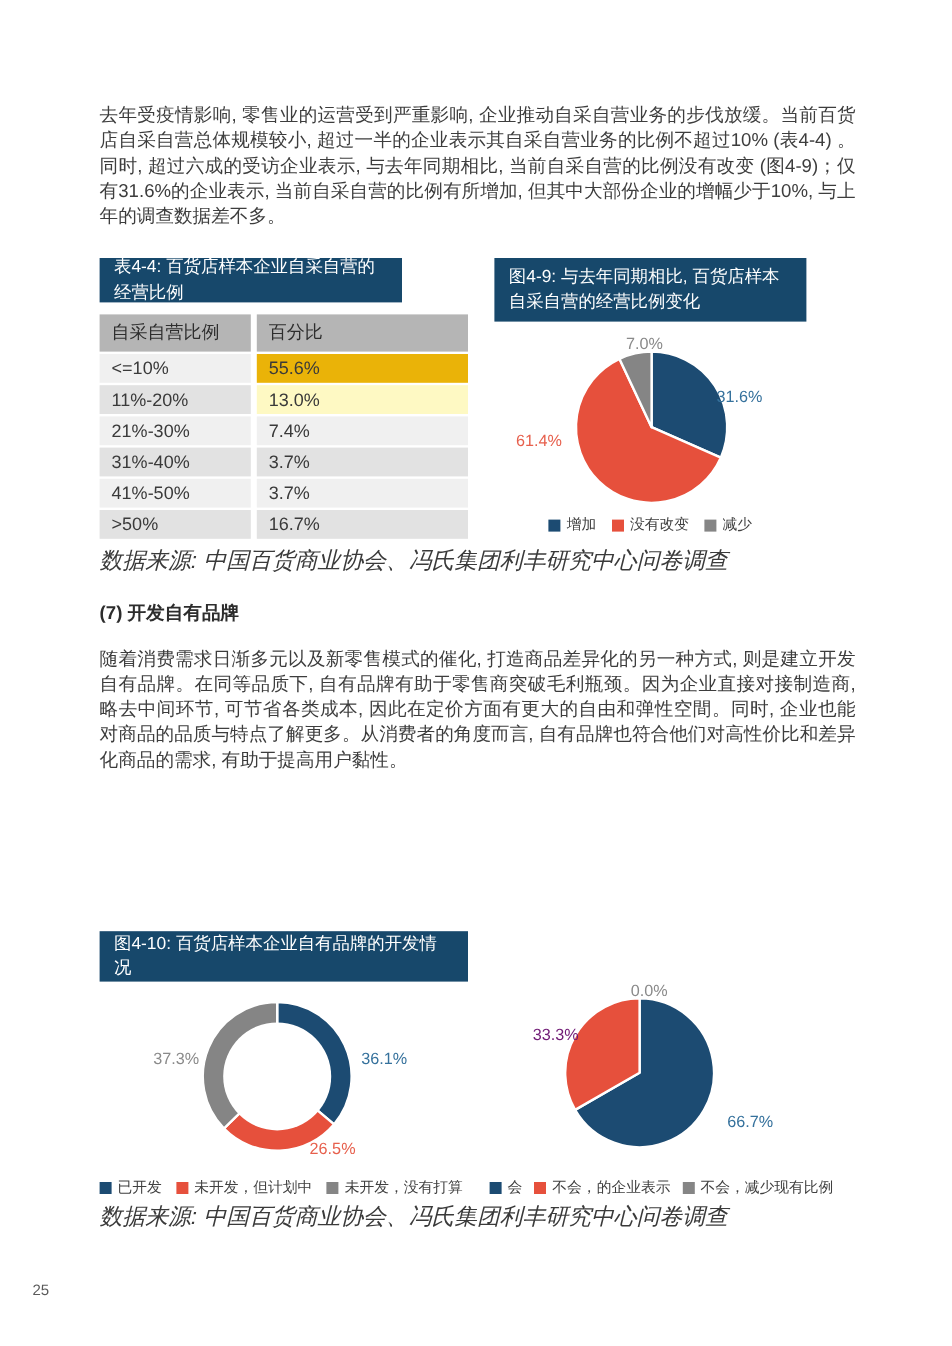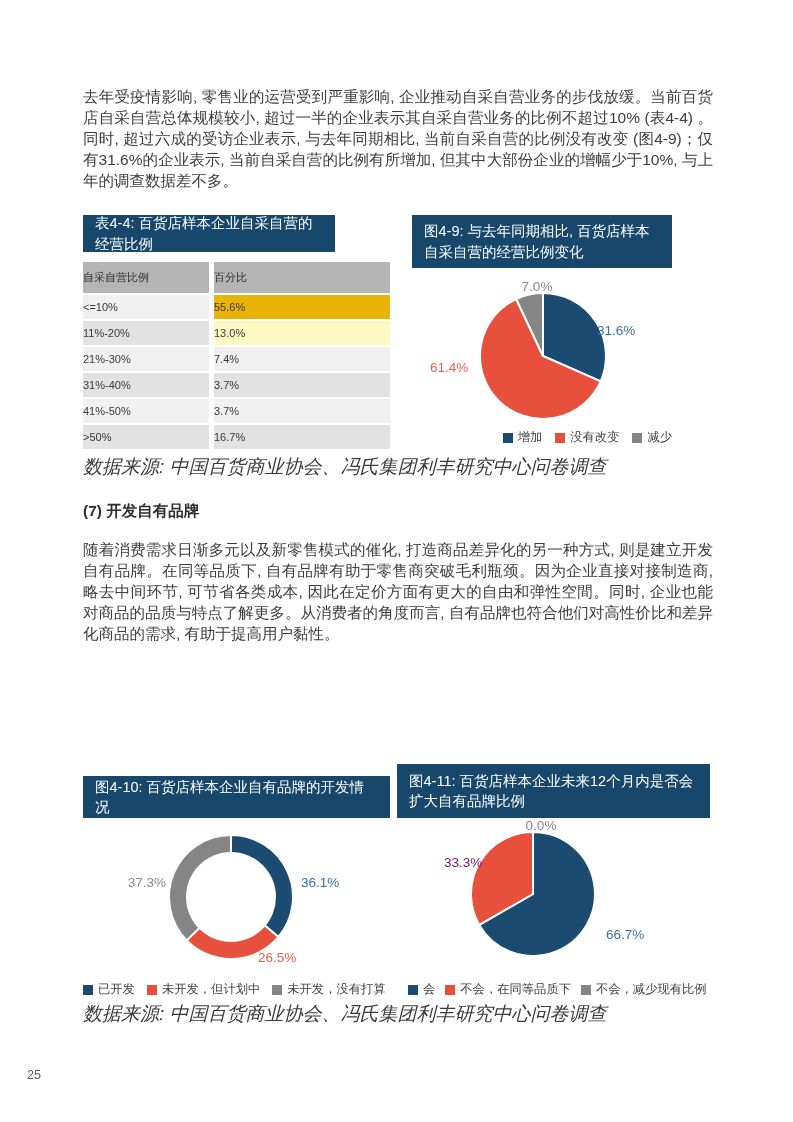--- a/index.html
+++ b/index.html
@@ -10,21 +10,21 @@
   .body-text{position:absolute;left:83px;width:630px;font-size:15.5px;line-height:21px;
     color:#3d3d3d;margin:0;text-align:justify;}
   .tbar{position:absolute;box-sizing:border-box;color:#ffffff;font-size:14.5px;line-height:1.4;
     padding:6px 12px;display:flex;align-items:center;}
   .tbar span{display:block;}
   .src{position:absolute;left:83px;font-size:19px;font-style:italic;color:#3a3a3a;margin:0;}
   .h2{position:absolute;left:83px;font-size:15.5px;font-weight:bold;color:#2d2d2d;margin:0;}
   
   .dtable{position:absolute;left:83px;top:262px;width:307px;}
   .dtable .trow{display:grid;grid-template-columns:126px 1fr;column-gap:5px;margin-bottom:2px;}
-  .dtable .cell{font-size:11px;color:#3a3a3a;display:flex;align-items:center;}
+  .dtable .cell{padding-left:10px;font-size:15px;color:#3a3a3a;display:flex;align-items:center;}
   .dtable .hdr .cell{height:31px;color:#2e2e2e;}
   .dtable .drow .cell{height:24px;}
   
   .pie-box{position:absolute;}
   .pct{position:absolute;font-size:13.5px;line-height:1;white-space:nowrap;}
   .legend{position:absolute;display:flex;align-items:center;font-size:12.3px;color:#404040;white-space:nowrap;}
   .legend .li{display:flex;align-items:center;}
   .legend .sw{width:10px;height:10px;display:inline-block;margin-right:5px;flex:0 0 auto;}
   .pgnum{position:absolute;left:27px;top:1068px;font-size:12.5px;color:#5a5a5a;}
 </style>
@@ -75,21 +75,21 @@
     </div>
 
   <div class="pie-box" style="left:412px;top:268px;"><svg width="260" height="160" viewBox="0 0 260 160">
         <path d="M 131 88 L 131.00 25.00 A 63 63 0 0 1 188.66 113.38 Z" fill="#1c4b72" stroke="#ffffff" stroke-width="2" stroke-linejoin="round"></path>
         <path d="M 131 88 L 188.66 113.38 A 63 63 0 1 1 104.18 31.00 Z" fill="#e6503c" stroke="#ffffff" stroke-width="2" stroke-linejoin="round"></path>
         <path d="M 131 88 L 104.18 31.00 A 63 63 0 0 1 131.00 25.00 Z" fill="#858585" stroke="#ffffff" stroke-width="2" stroke-linejoin="round"></path>
       </svg></div>
   <div class="pct" style="left: 507px; top: 280px; width: 60px; text-align: center; color: rgb(138, 138, 138);">7.0%</div>
   <div class="pct" style="left: 597px; top: 324px; color: rgb(53, 113, 156);">31.6%</div>
   <div class="pct" style="left: 430px; top: 361px; color: rgb(231, 96, 77);">61.4%</div>
-  <div class="legend" style="left:412px;top:429px;width:260px;justify-content:flex-end;gap:13px;">
+  <div class="legend" style="left:412px;top:429px;width:260px;justify-content:center;gap:13px;">
       <span class="li">
         <span class="sw" style="background-color: rgb(28, 75, 114);"></span>
         <span>增加</span>
       </span>
       <span class="li">
         <span class="sw" style="background-color: rgb(230, 80, 60);"></span>
         <span>没有改变</span>
       </span>
       <span class="li">
         <span class="sw" style="background-color: rgb(133, 133, 133);"></span>
@@ -100,23 +100,20 @@
   <p class="src" style="top:454px;">数据来源: 中国百货商业协会、冯氏集团利丰研究中心问卷调查</p>
 
   <p class="h2" style="top:501px;">(7) 开发自有品牌</p>
 
   <p class="body-text" style="top:539px;">随着消费需求日渐多元以及新零售模式的催化, 打造商品差异化的另一种方式, 则是建立开发自有品牌。在同等品质下, 自有品牌有助于零售商突破毛利瓶颈。因为企业直接对接制造商, 略去中间环节, 可节省各类成本, 因此在定价方面有更大的自由和弹性空間。同时, 企业也能对商品的品质与特点了解更多。从消费者的角度而言, 自有品牌也符合他们对高性价比和差异化商品的需求, 有助于提高用户黏性。</p>
 
   <div class="tbar" style="left: 83px; top: 776px; width: 307px; height: 42px; background-color: rgb(23, 72, 107);">
     <span>图4-10: 百货店样本企业自有品牌的开发情况</span>
   </div>
 
-  <div class="tbar" style="left: 397px; top: 764px; width: 313px; height: 54px; background-color: rgb(23, 72, 107);">
-    <span>图4-11: 百货店样本企业未来12个月内是否会扩大自有品牌比例</span>
-  </div>
 
   <div class="pie-box" style="left:83px;top:826px;"><svg width="307" height="145" viewBox="0 0 307 145">
         <path d="M 148 71 L 148.00 9.00 A 62 62 0 0 1 195.43 110.93 Z" fill="#1c4b72" stroke="#ffffff" stroke-width="2" stroke-linejoin="round"></path>
         <path d="M 148 71 L 195.43 110.93 A 62 62 0 0 1 103.71 114.39 Z" fill="#e6503c" stroke="#ffffff" stroke-width="2" stroke-linejoin="round"></path>
         <path d="M 148 71 L 103.71 114.39 A 62 62 0 0 1 148.00 9.00 Z" fill="#858585" stroke="#ffffff" stroke-width="2" stroke-linejoin="round"></path>
         <circle cx="148" cy="71" r="45" fill="#ffffff"></circle>
       </svg></div>
   <div class="pct" style="left: 118px; top: 876px; width: 48px; text-align: right; color: rgb(138, 138, 138);">37.3%</div>
   <div class="pct" style="left: 301px; top: 876px; color: rgb(53, 113, 156);">36.1%</div>
   <div class="pct" style="left: 258px; top: 951px; color: rgb(231, 96, 77);">26.5%</div>
@@ -143,21 +140,21 @@
         <span>未开发，没有打算</span>
       </span>
     </div>
   <div class="legend" style="left:408px;top:981px;gap:10px;">
       <span class="li">
         <span class="sw" style="background-color: rgb(28, 75, 114);"></span>
         <span>会</span>
       </span>
       <span class="li">
         <span class="sw" style="background-color: rgb(230, 80, 60);"></span>
-        <span>不会，在同等品质下</span>
+        <span>不会，的企业表示</span>
       </span>
       <span class="li">
         <span class="sw" style="background-color: rgb(133, 133, 133);"></span>
         <span>不会，减少现有比例</span>
       </span>
     </div>
 
   <p class="src" style="top:1001px;">数据来源: 中国百货商业协会、冯氏集团利丰研究中心问卷调查</p>
 
   <div class="pgnum">25</div>

